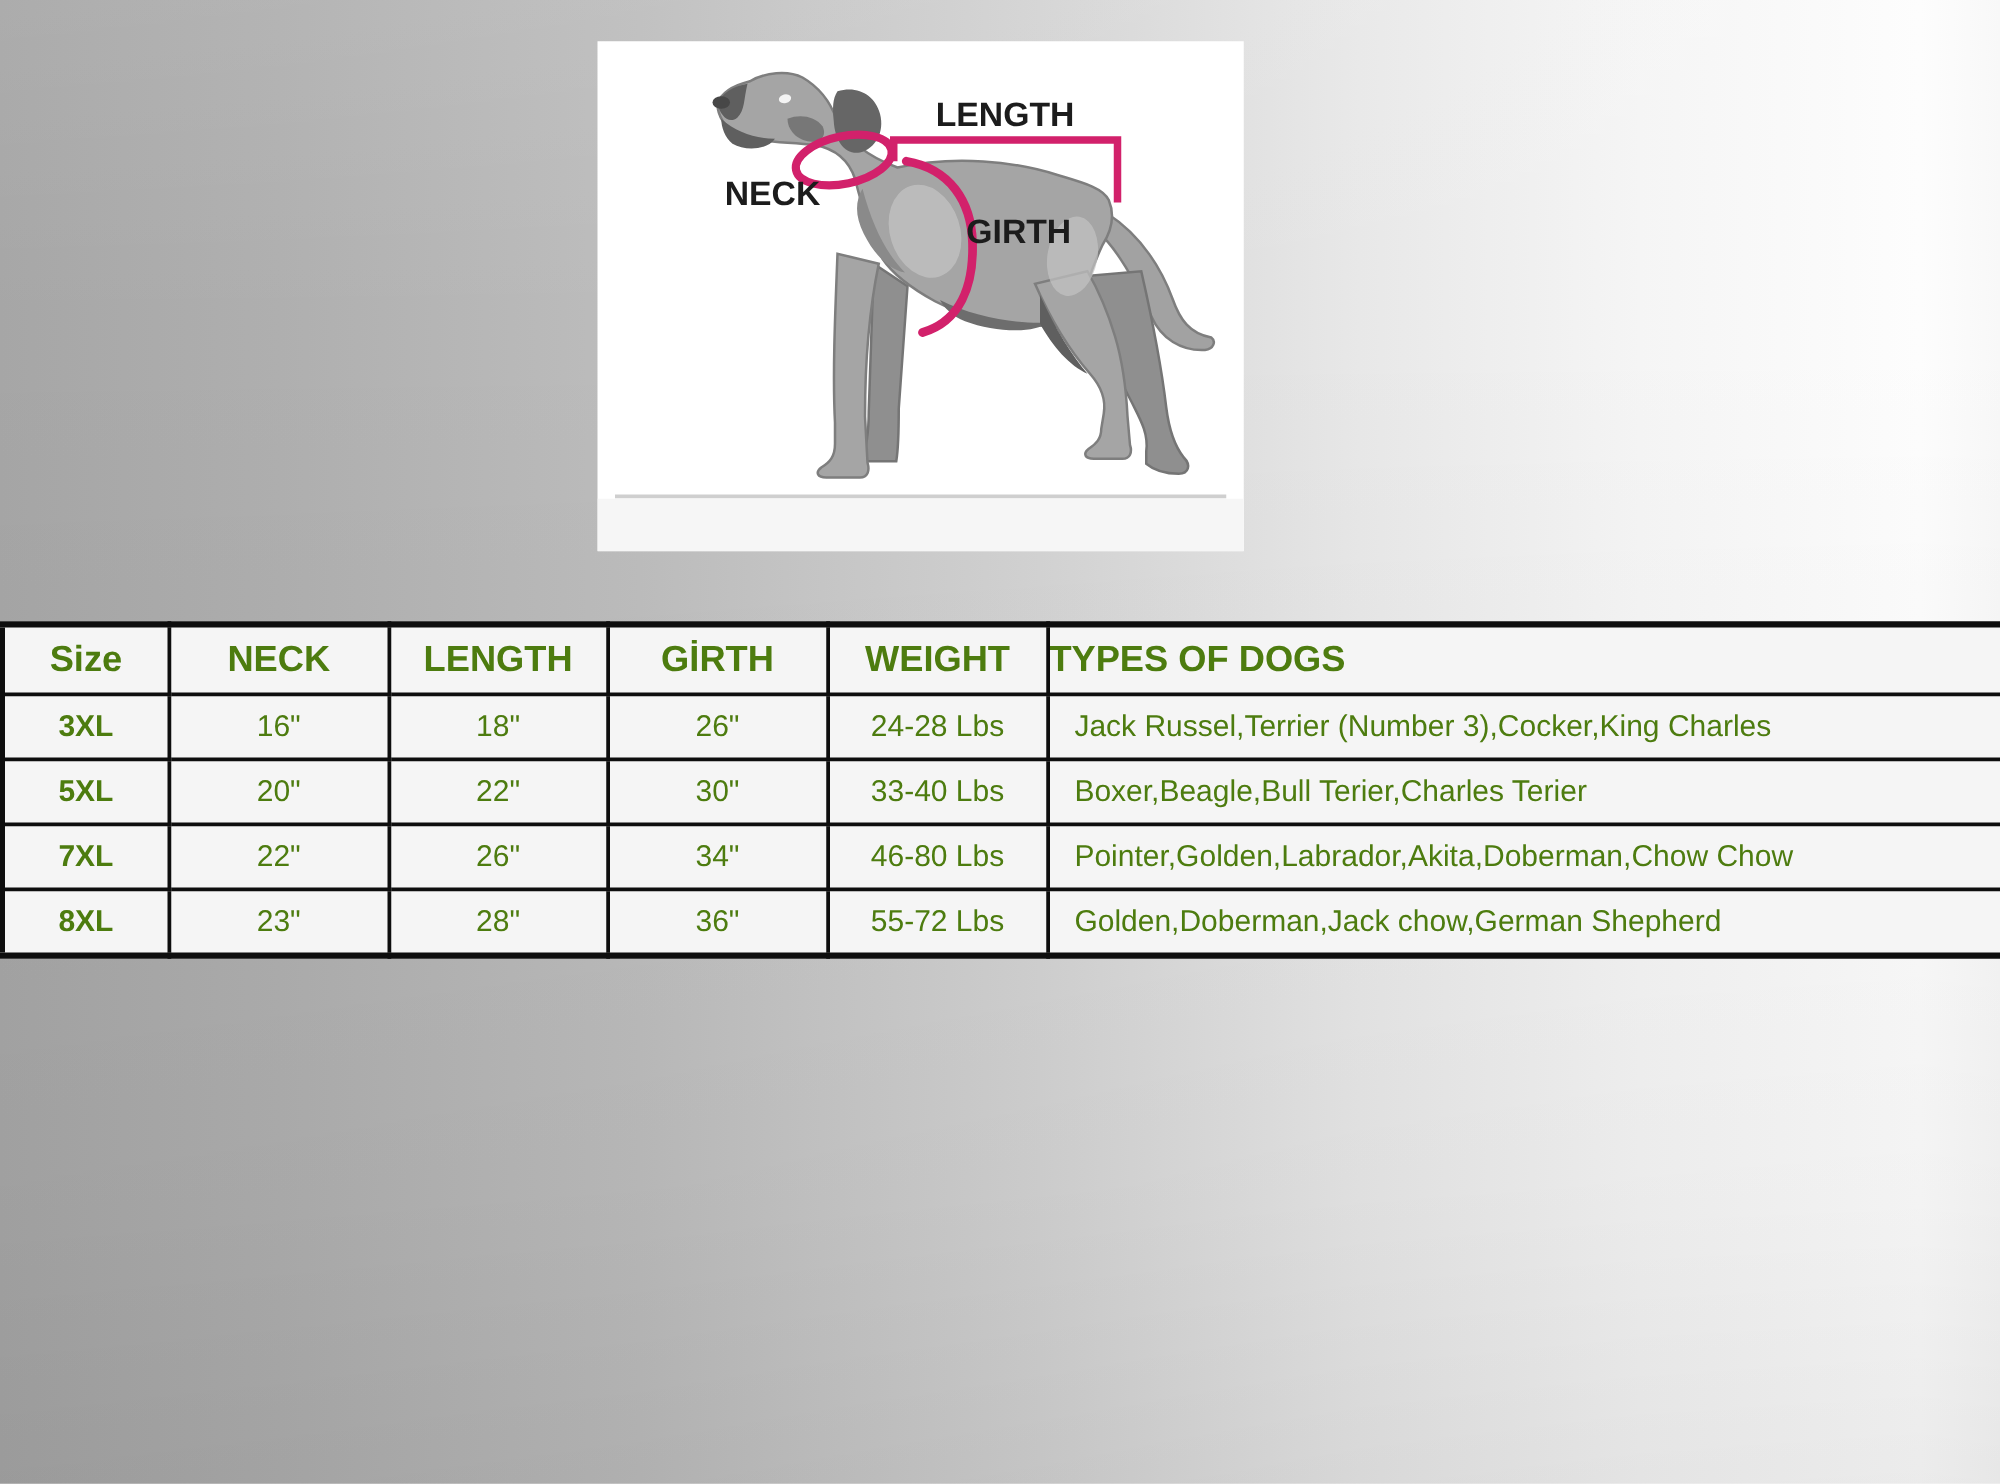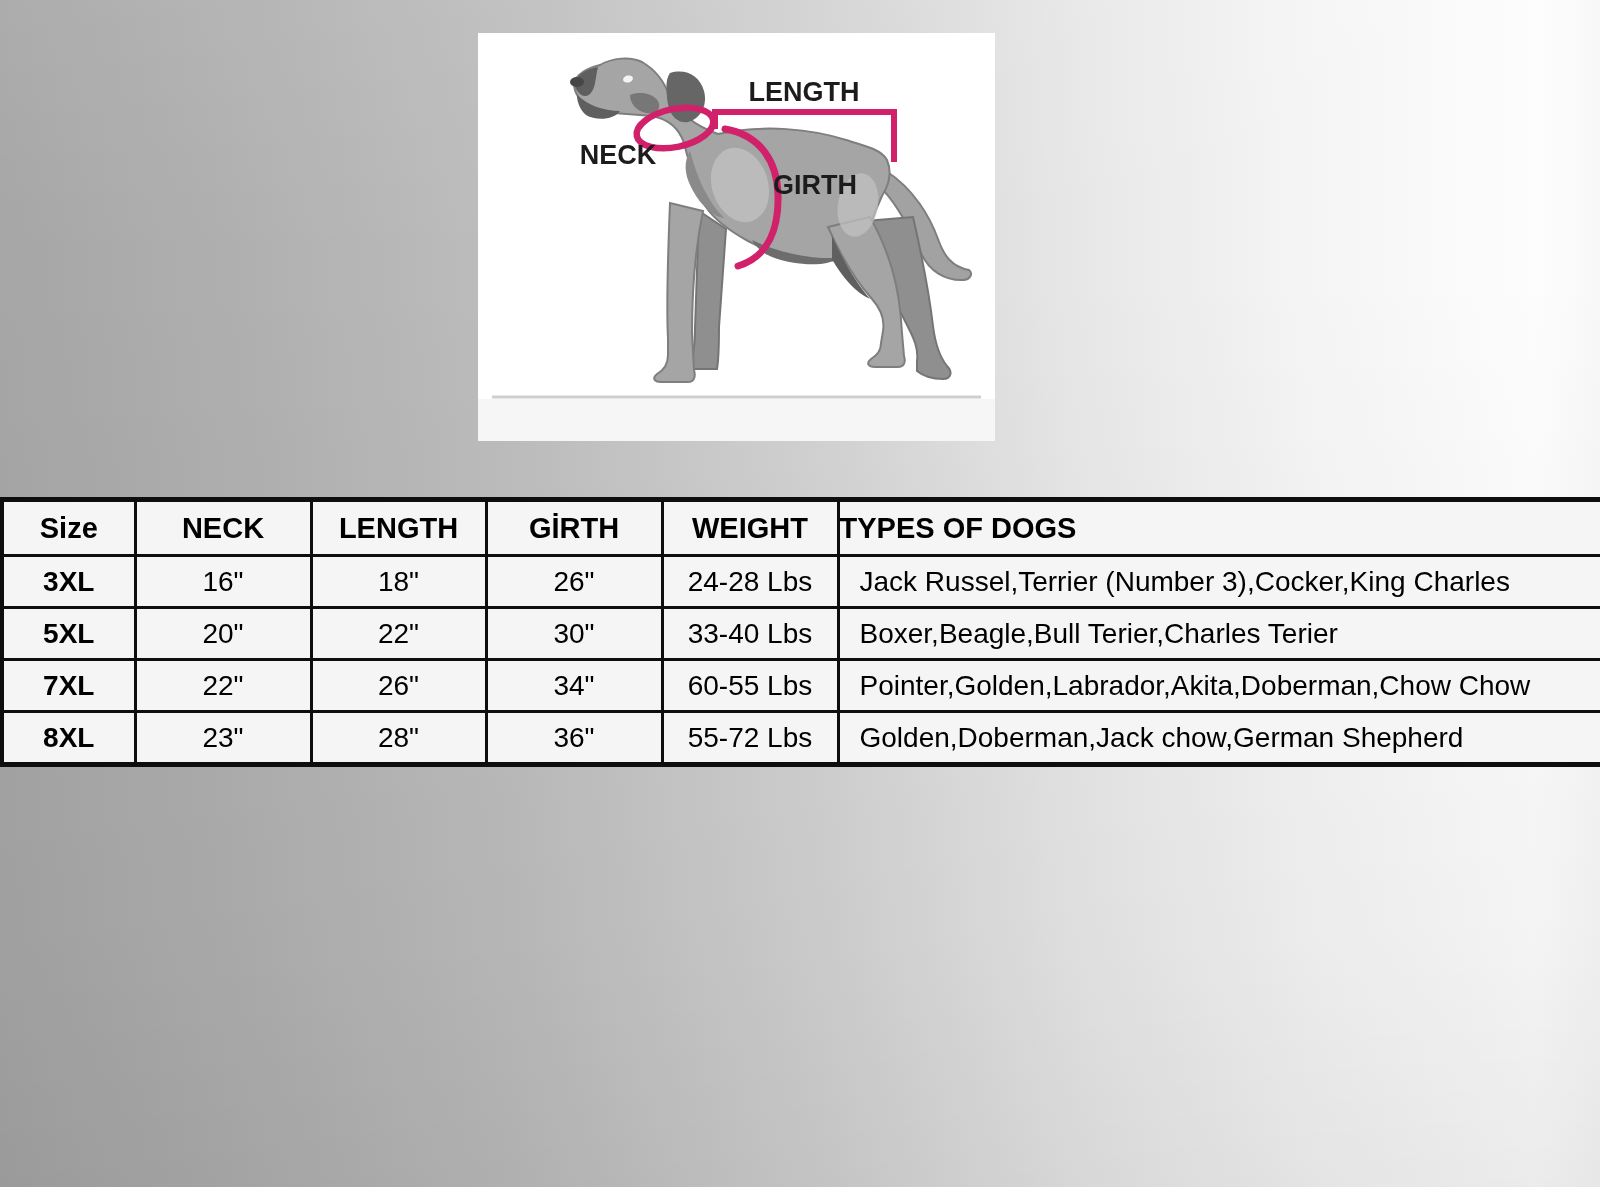--- a/index.html
+++ b/index.html
@@ -20,26 +20,26 @@
     font-weight:700;font-size:27px;fill:#1c1c1c;letter-spacing:0px;
   }
   table.size-chart{
     position:absolute;left:0;top:497px;width:1600px;
     border-collapse:collapse;table-layout:fixed;
     background:#f5f5f5;
   }
   table.size-chart{border-top:5px solid #0e0e0e;border-bottom:5px solid #0e0e0e;border-left:4px solid #0e0e0e;}
   .size-chart th,.size-chart td{
     border:3px solid #0e0e0e;
-    background:#f5f5f5;color:#000000;
+    background:#f5f5f5;color:#4d7c0f;
     text-align:center;vertical-align:middle;
     padding:0;overflow:hidden;white-space:nowrap;
   }
   .size-chart th{height:52px;font-size:29px;font-weight:700;}
-  .size-chart td{height:49px;font-size:28px;font-weight:400;}
+  .size-chart td{height:49px;font-size:24px;font-weight:400;}
   .size-chart td.col-size{font-weight:700;}
   .size-chart th.col-dogs, .size-chart td.col-dogs{
     text-align:left;padding-left:20px;border-right:none;
   }
   .size-chart th.col-dogs{text-align:left;padding-left:0;}
 </style>
 </head>
 <body>
 
 <div class="diagram-box">
@@ -129,21 +129,21 @@
       <td>22"</td>
       <td>30"</td>
       <td>33-40 Lbs</td>
       <td class="col-dogs">Boxer,Beagle,Bull Terier,Charles Terier</td>
     </tr>
     <tr>
       <td class="col-size">7XL</td>
       <td>22"</td>
       <td>26"</td>
       <td>34"</td>
-      <td>60-55 Lbs</td>
+      <td>46-80 Lbs</td>
       <td class="col-dogs">Pointer,Golden,Labrador,Akita,Doberman,Chow Chow</td>
     </tr>
     <tr>
       <td class="col-size">8XL</td>
       <td>23"</td>
       <td>28"</td>
       <td>36"</td>
       <td>55-72 Lbs</td>
       <td class="col-dogs">Golden,Doberman,Jack chow,German Shepherd</td>
     </tr>

